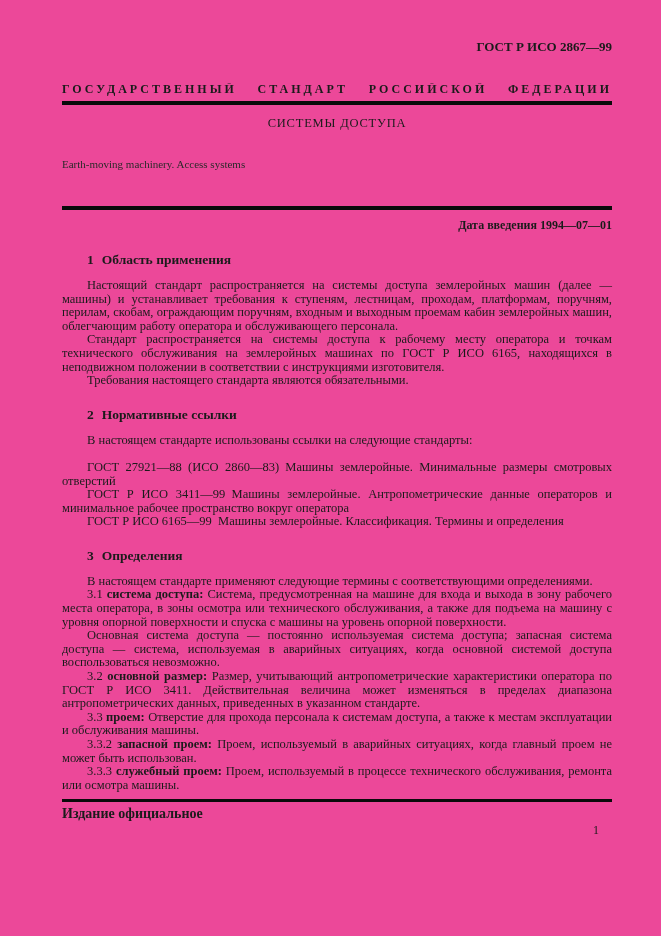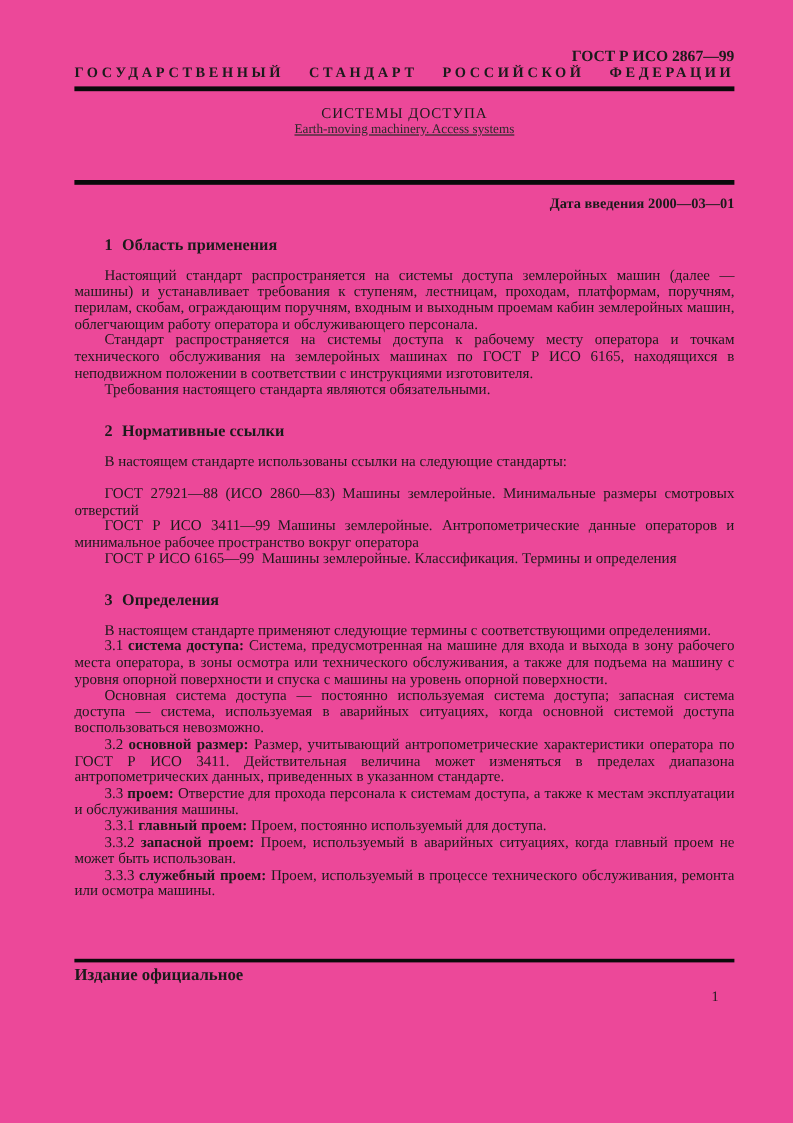--- a/index.html
+++ b/index.html
@@ -20,20 +20,21 @@
     line-height: 13.6px;
     overflow: hidden;
   }
   .doc-code {
     text-align: right;
     font-weight: bold;
     font-size: 13px;
     margin-top: 2px;
   }
   .org-title {
+    margin-top: 29px;
     font-weight: bold;
     font-size: 12px;
     letter-spacing: 3px;
     word-spacing: 6px;
     text-align: justify;
     text-align-last: justify;
     white-space: nowrap;
     overflow: hidden;
   }
   .rule-thick {
@@ -48,24 +49,24 @@
     font-size: 12px;
   }
   .main-title {
     margin-top: 12px;
     text-align: center;
     font-weight: normal;
     font-size: 12.5px;
     letter-spacing: 0.8px;
   }
   .english-title {
-    text-align: center;
+    margin-top: 27px;
+    text-align: left;
     font-size: 11px;
     color: #2a2a2a;
-    text-decoration: underline;
   }
   .intro-rule {
     margin-top: 35px;
   }
   .intro-date {
     margin-top: 9px;
     text-align: right;
     font-weight: bold;
     font-size: 12px;
   }
@@ -121,21 +122,21 @@
 
   <div class="doc-code">ГОСТ Р ИСО 2867—99</div>
 
   <div class="org-title">ГОСУДАРСТВЕННЫЙ СТАНДАРТ РОССИЙСКОЙ ФЕДЕРАЦИИ</div>
   <div class="rule-thick"></div>
 
   <div class="main-title">СИСТЕМЫ ДОСТУПА</div>
   <div class="english-title">Earth-moving machinery. Access systems</div>
 
   <div class="rule-thick intro-rule"></div>
-  <div class="intro-date">Дата введения 2000—03—01</div>
+  <div class="intro-date">Дата введения 1994—07—01</div>
 
   <h2 class="section-heading"><span class="sec-num">1</span><span>Область применения</span></h2>
 
   <p class="body-p">Настоящий стандарт распространяется на системы доступа землеройных машин (далее — машины) и устанавливает требования к ступеням, лестницам, проходам, платформам, поручням, перилам, скобам, ограждающим поручням, входным и выходным проемам кабин землеройных машин, облегчающим работу оператора и обслуживающего персонала.</p>
   <p class="body-p">Стандарт распространяется на системы доступа к рабочему месту оператора и точкам технического обслуживания на землеройных машинах по ГОСТ Р ИСО 6165, находящихся в неподвижном положении в соответствии с инструкциями изготовителя.</p>
   <p class="body-p">Требования настоящего стандарта являются обязательными.</p>
 
   <h2 class="section-heading"><span class="sec-num">2</span><span>Нормативные ссылки</span></h2>
 
   <p class="body-p">В настоящем стандарте использованы ссылки на следующие стандарты:</p>
@@ -154,23 +155,20 @@
   <p class="body-p">Основная система доступа — постоянно используемая система доступа; запасная система доступа — система, используемая в аварийных ситуациях, когда основной системой доступа воспользоваться невозможно.</p>
 
   <p class="body-p"><span>3.2</span>
     <span class="def-term">основной размер:</span>
     <span>Размер, учитывающий антропометрические характеристики оператора по ГОСТ Р ИСО 3411. Действительная величина может изменяться в пределах диапазона антропометрических данных, приведенных в указанном стандарте.</span></p>
 
   <p class="body-p"><span>3.3</span>
     <span class="def-term">проем:</span>
     <span>Отверстие для прохода персонала к системам доступа, а также к местам эксплуатации и обслуживания машины.</span></p>
 
-  <p class="body-p"><span>3.3.1</span>
-    <span class="def-term">главный проем:</span>
-    <span>Проем, постоянно используемый для доступа.</span></p>
 
   <p class="body-p"><span>3.3.2</span>
     <span class="def-term">запасной проем:</span>
     <span>Проем, используемый в аварийных ситуациях, когда главный проем не может быть использован.</span></p>
 
   <p class="body-p"><span>3.3.3</span>
     <span class="def-term">служебный проем:</span>
     <span>Проем, используемый в процессе технического обслуживания, ремонта или осмотра машины.</span></p>
 
   <div class="footer">

